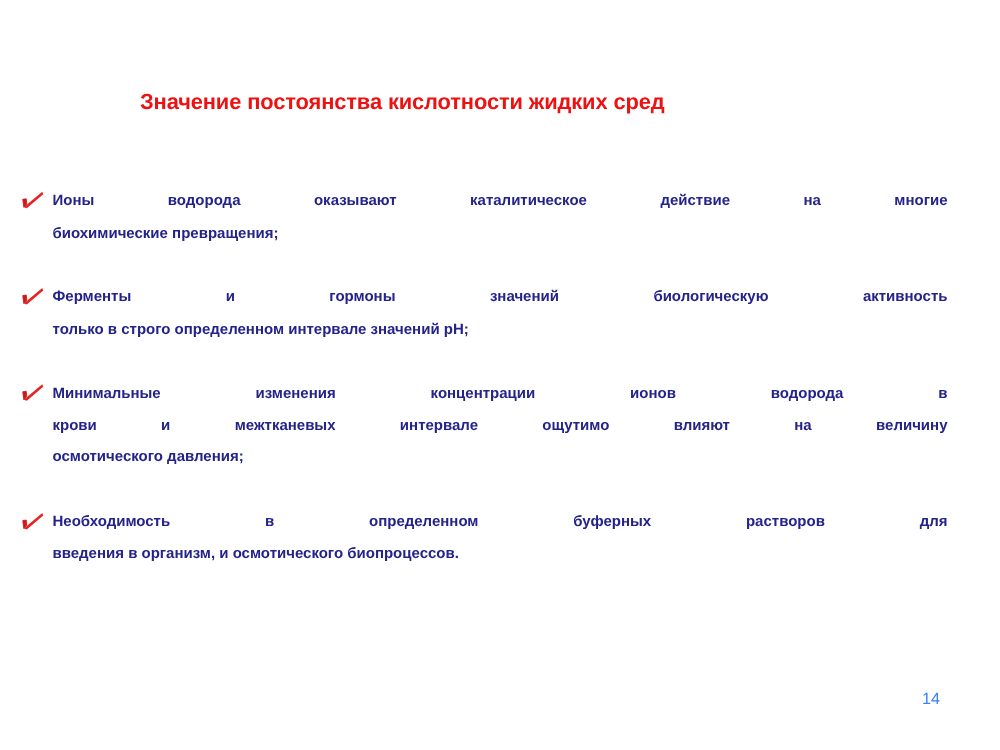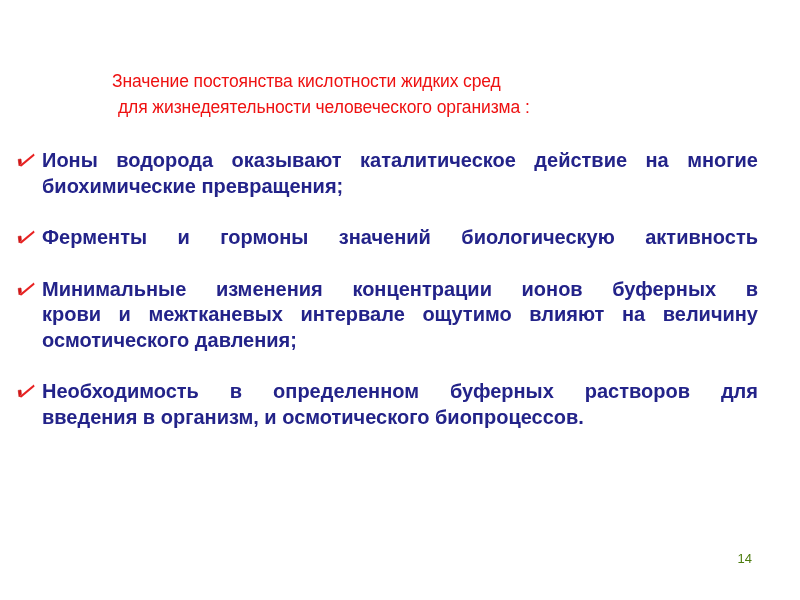--- a/index.html
+++ b/index.html
@@ -23,21 +23,21 @@
 
   
   .title-block {
     position: absolute;
     left: 112px;
     top: 68px;
     width: 600px;
   }
   .title-line {
     color: #ee1111;
-    font-weight: normal;
+    font-weight: bold;
     font-size: 17.5px;
     line-height: 26px;
     letter-spacing: -0.1px;
     white-space: nowrap;
   }
   .title-line-2 {
     padding-left: 6px;
   }
 
   
@@ -65,55 +65,54 @@
   }
   .bullet-marker svg {
     display: block;
     margin-top: 4px;
   }
   .bullet-text {
     flex: 1 1 auto;
     padding-right: 42px;
     color: #232389;
     font-weight: bold;
-    font-size: 20px;
+    font-size: 12px;
     line-height: 25.5px;
     text-align: justify;
     text-justify: inter-word;
     box-sizing: border-box;
   }
   
   .bullet-text .just {
     text-align: justify;
     text-align-last: justify;
   }
   .bullet-text .nojust {
     text-align: center;
     text-align-last: left;
   }
 
   
   .page-number {
     position: absolute;
     right: 48px;
     top: 551px;
-    color: #4d7c0f;
+    color: #3b82f6;
     font-size: 13px;
     font-family: "Liberation Sans", sans-serif;
     font-weight: normal;
   }
 </style>
 </head>
 <body>
 
 <div class="slide">
 
   <div class="title-block">
     <div class="title-line title-line-1">Значение постоянства кислотности жидких сред</div>
-    <div class="title-line title-line-2">для жизнедеятельности человеческого организма :</div>
   </div>
 
   <div class="bullets">
 
     <div class="bullet-row">
       <div class="bullet-marker">
         <svg width="20" height="17" viewBox="0 0 20 17" aria-hidden="true">
           <path d="M2.2 7.4 L3.0 13.8 L5.4 11.2 L5.0 7.0 Z" fill="#d81515"></path>
           <path d="M3.0 13.8 L17.8 1.4 L18.6 3.4 L5.4 14.6 Z" fill="#e82222"></path>
           <path d="M2.2 7.4 L3.0 13.8 L5.4 11.2 L5.0 7.0 Z" fill="none" stroke="#c01010" stroke-width="0.6"></path>
@@ -128,33 +127,34 @@
     <div class="bullet-row">
       <div class="bullet-marker">
         <svg width="20" height="17" viewBox="0 0 20 17" aria-hidden="true">
           <path d="M2.2 7.4 L3.0 13.8 L5.4 11.2 L5.0 7.0 Z" fill="#d81515"></path>
           <path d="M3.0 13.8 L17.8 1.4 L18.6 3.4 L5.4 14.6 Z" fill="#e82222"></path>
           <path d="M2.2 7.4 L3.0 13.8 L5.4 11.2 L5.0 7.0 Z" fill="none" stroke="#c01010" stroke-width="0.6"></path>
         </svg>
       </div>
       <div class="bullet-text">
         <div class="just">Ферменты и гормоны значений биологическую активность</div>
+        <div class="nojust">только в строго определенном интервале значений рН;</div>
       </div>
     </div>
 
     <div class="bullet-row">
       <div class="bullet-marker">
         <svg width="20" height="17" viewBox="0 0 20 17" aria-hidden="true">
           <path d="M2.2 7.4 L3.0 13.8 L5.4 11.2 L5.0 7.0 Z" fill="#d81515"></path>
           <path d="M3.0 13.8 L17.8 1.4 L18.6 3.4 L5.4 14.6 Z" fill="#e82222"></path>
           <path d="M2.2 7.4 L3.0 13.8 L5.4 11.2 L5.0 7.0 Z" fill="none" stroke="#c01010" stroke-width="0.6"></path>
         </svg>
       </div>
       <div class="bullet-text">
-        <div class="just">Минимальные изменения концентрации ионов буферных в</div>
+        <div class="just">Минимальные изменения концентрации ионов водорода в</div>
         <div class="just">крови и межтканевых интервале ощутимо влияют на величину</div>
         <div class="nojust">осмотического давления;</div>
       </div>
     </div>
 
     <div class="bullet-row">
       <div class="bullet-marker">
         <svg width="20" height="17" viewBox="0 0 20 17" aria-hidden="true">
           <path d="M2.2 7.4 L3.0 13.8 L5.4 11.2 L5.0 7.0 Z" fill="#d81515"></path>
           <path d="M3.0 13.8 L17.8 1.4 L18.6 3.4 L5.4 14.6 Z" fill="#e82222"></path>

